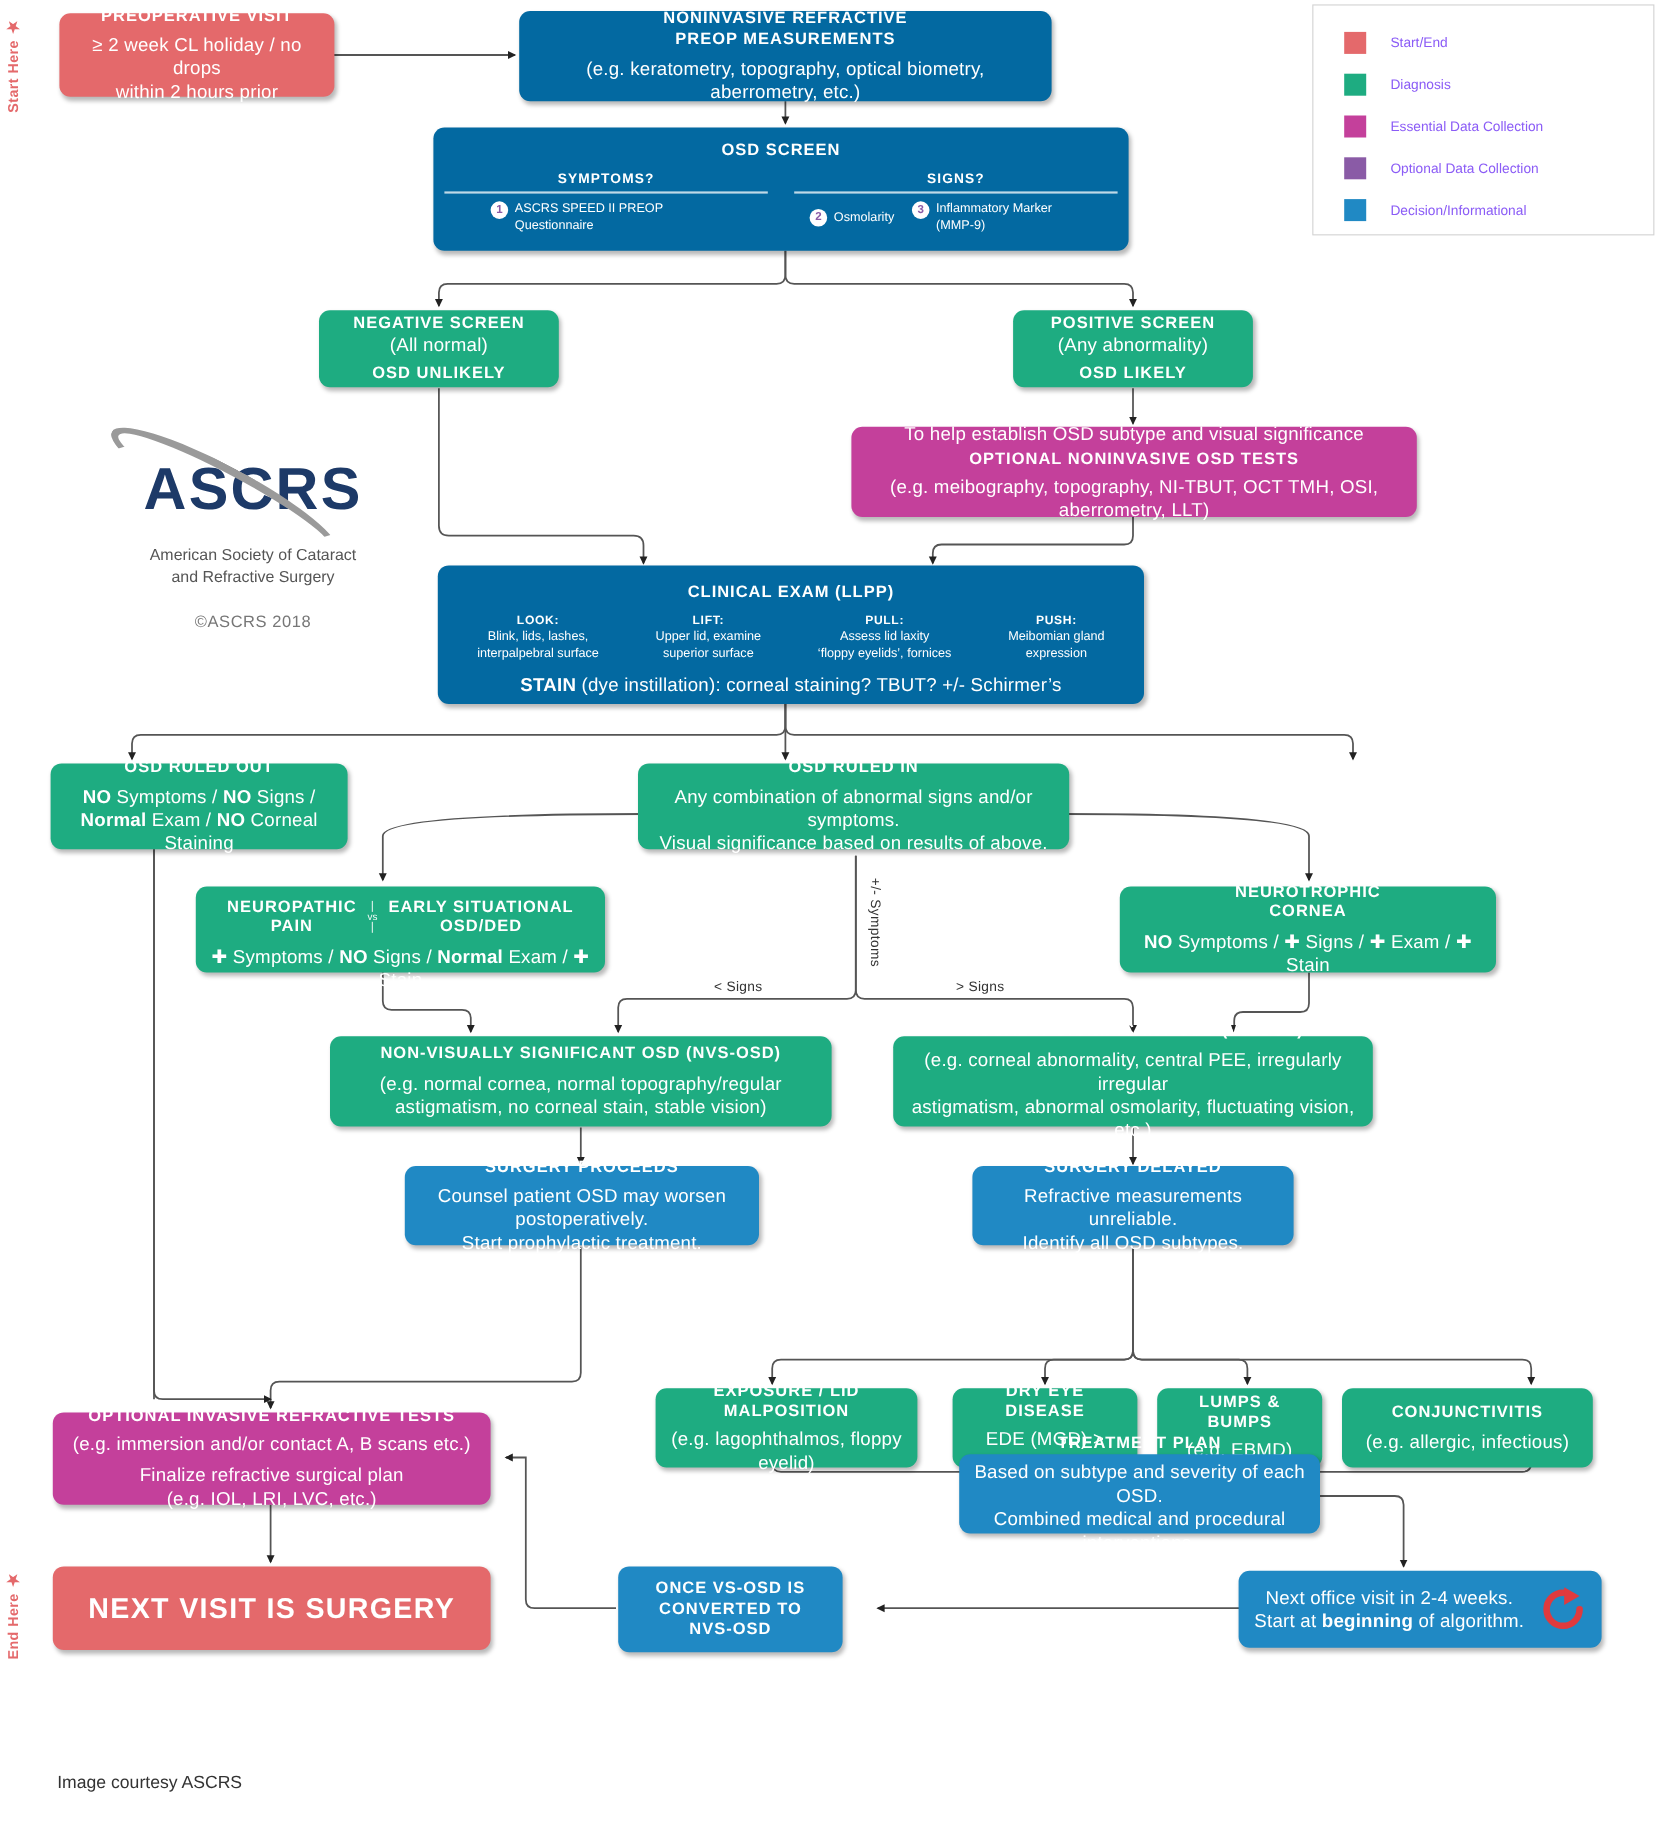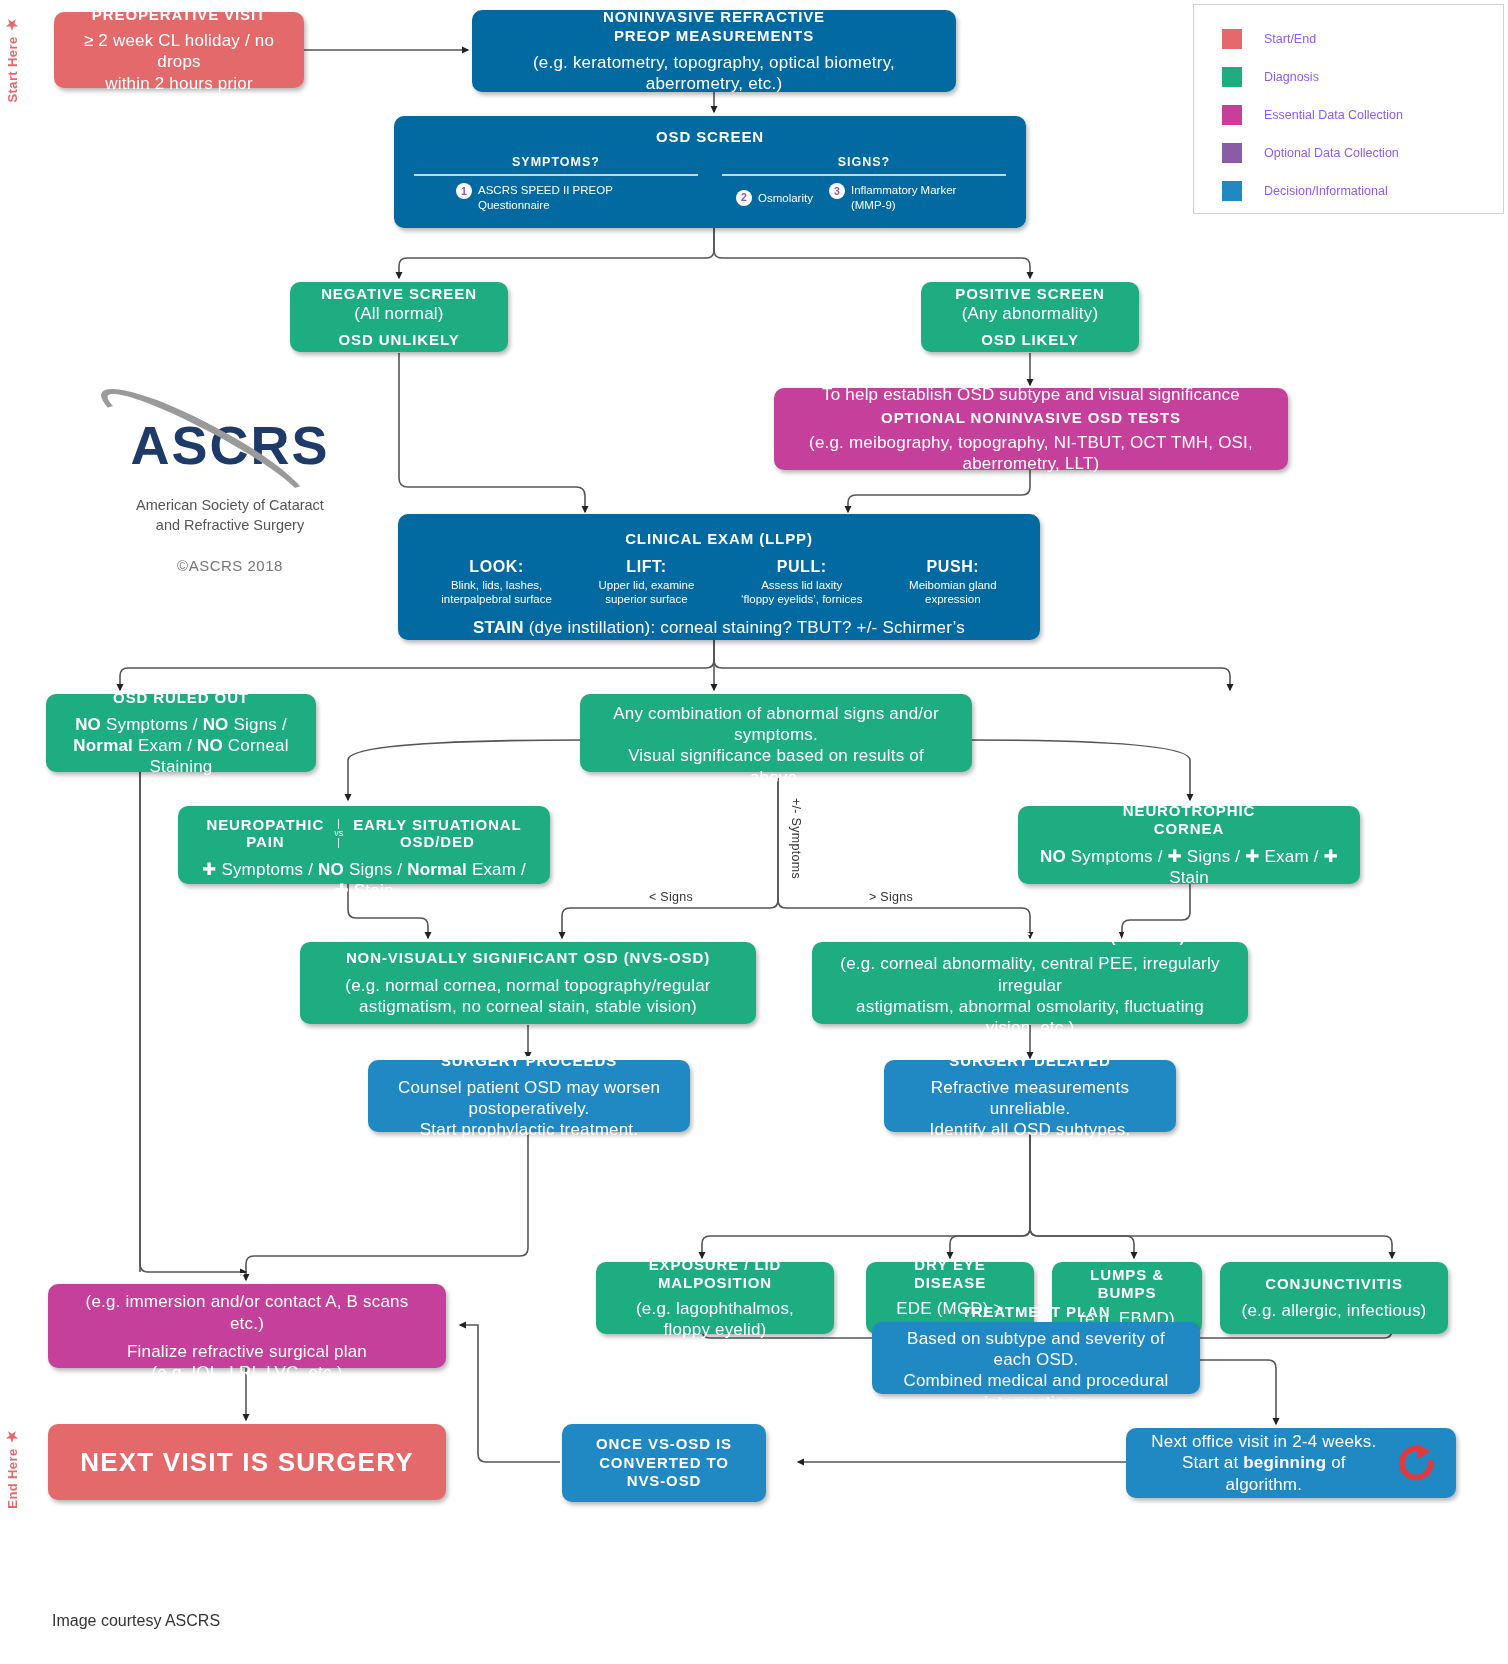--- a/index.html
+++ b/index.html
@@ -18,21 +18,21 @@
   .node {
     position: absolute;
     border-radius: 10px;
     color: #ffffff;
     text-align: center;
     box-shadow: 2px 3px 4px rgba(0,0,0,0.28);
     display: flex;
     flex-direction: column;
     align-items: center;
     justify-content: center;
-    padding: 6px 20px;
+    padding: 6px 10px;
     line-height: 1.25;
   }
   .node .t {            
     font-weight: bold;
     letter-spacing: 0.9px;
     font-size: 15px;
   }
   .node .s {            
     font-size: 17px;
     letter-spacing: .2px;
@@ -87,21 +87,21 @@
     display:inline-flex; align-items:center; justify-content:center;
     width:16px; height:16px; border-radius:50%;
     background:#fff; color:#8a5ba6; font-size:10.5px; font-weight:bold;
     margin-right:6px; flex:none;
   }
   .item { display:flex; align-items:flex-start; font-size:11.5px; text-align:left; }
 
   
   .llpp { display:flex; width:100%; justify-content:space-around; margin-top:8px; }
   .llpp .cell { font-size:11.5px; line-height:1.3; }
-  .llpp .cell b { letter-spacing:.6px; font-size:16px; }
+  .llpp .cell b { letter-spacing:.6px; font-size:11px; }
 
   .edge-label {
     position:absolute; font-size:12.5px; color:#333; font-weight:500;
     letter-spacing:.3px; background:#fff; padding:0 3px;
   }
   .edge-label.vert { writing-mode: vertical-rl; }
 
   .vsdiv { font-size:9px; line-height:1; opacity:.95; }
 
   #caption { position:absolute; left:52px; top:1612px; font-size:16px; color:#333; }

